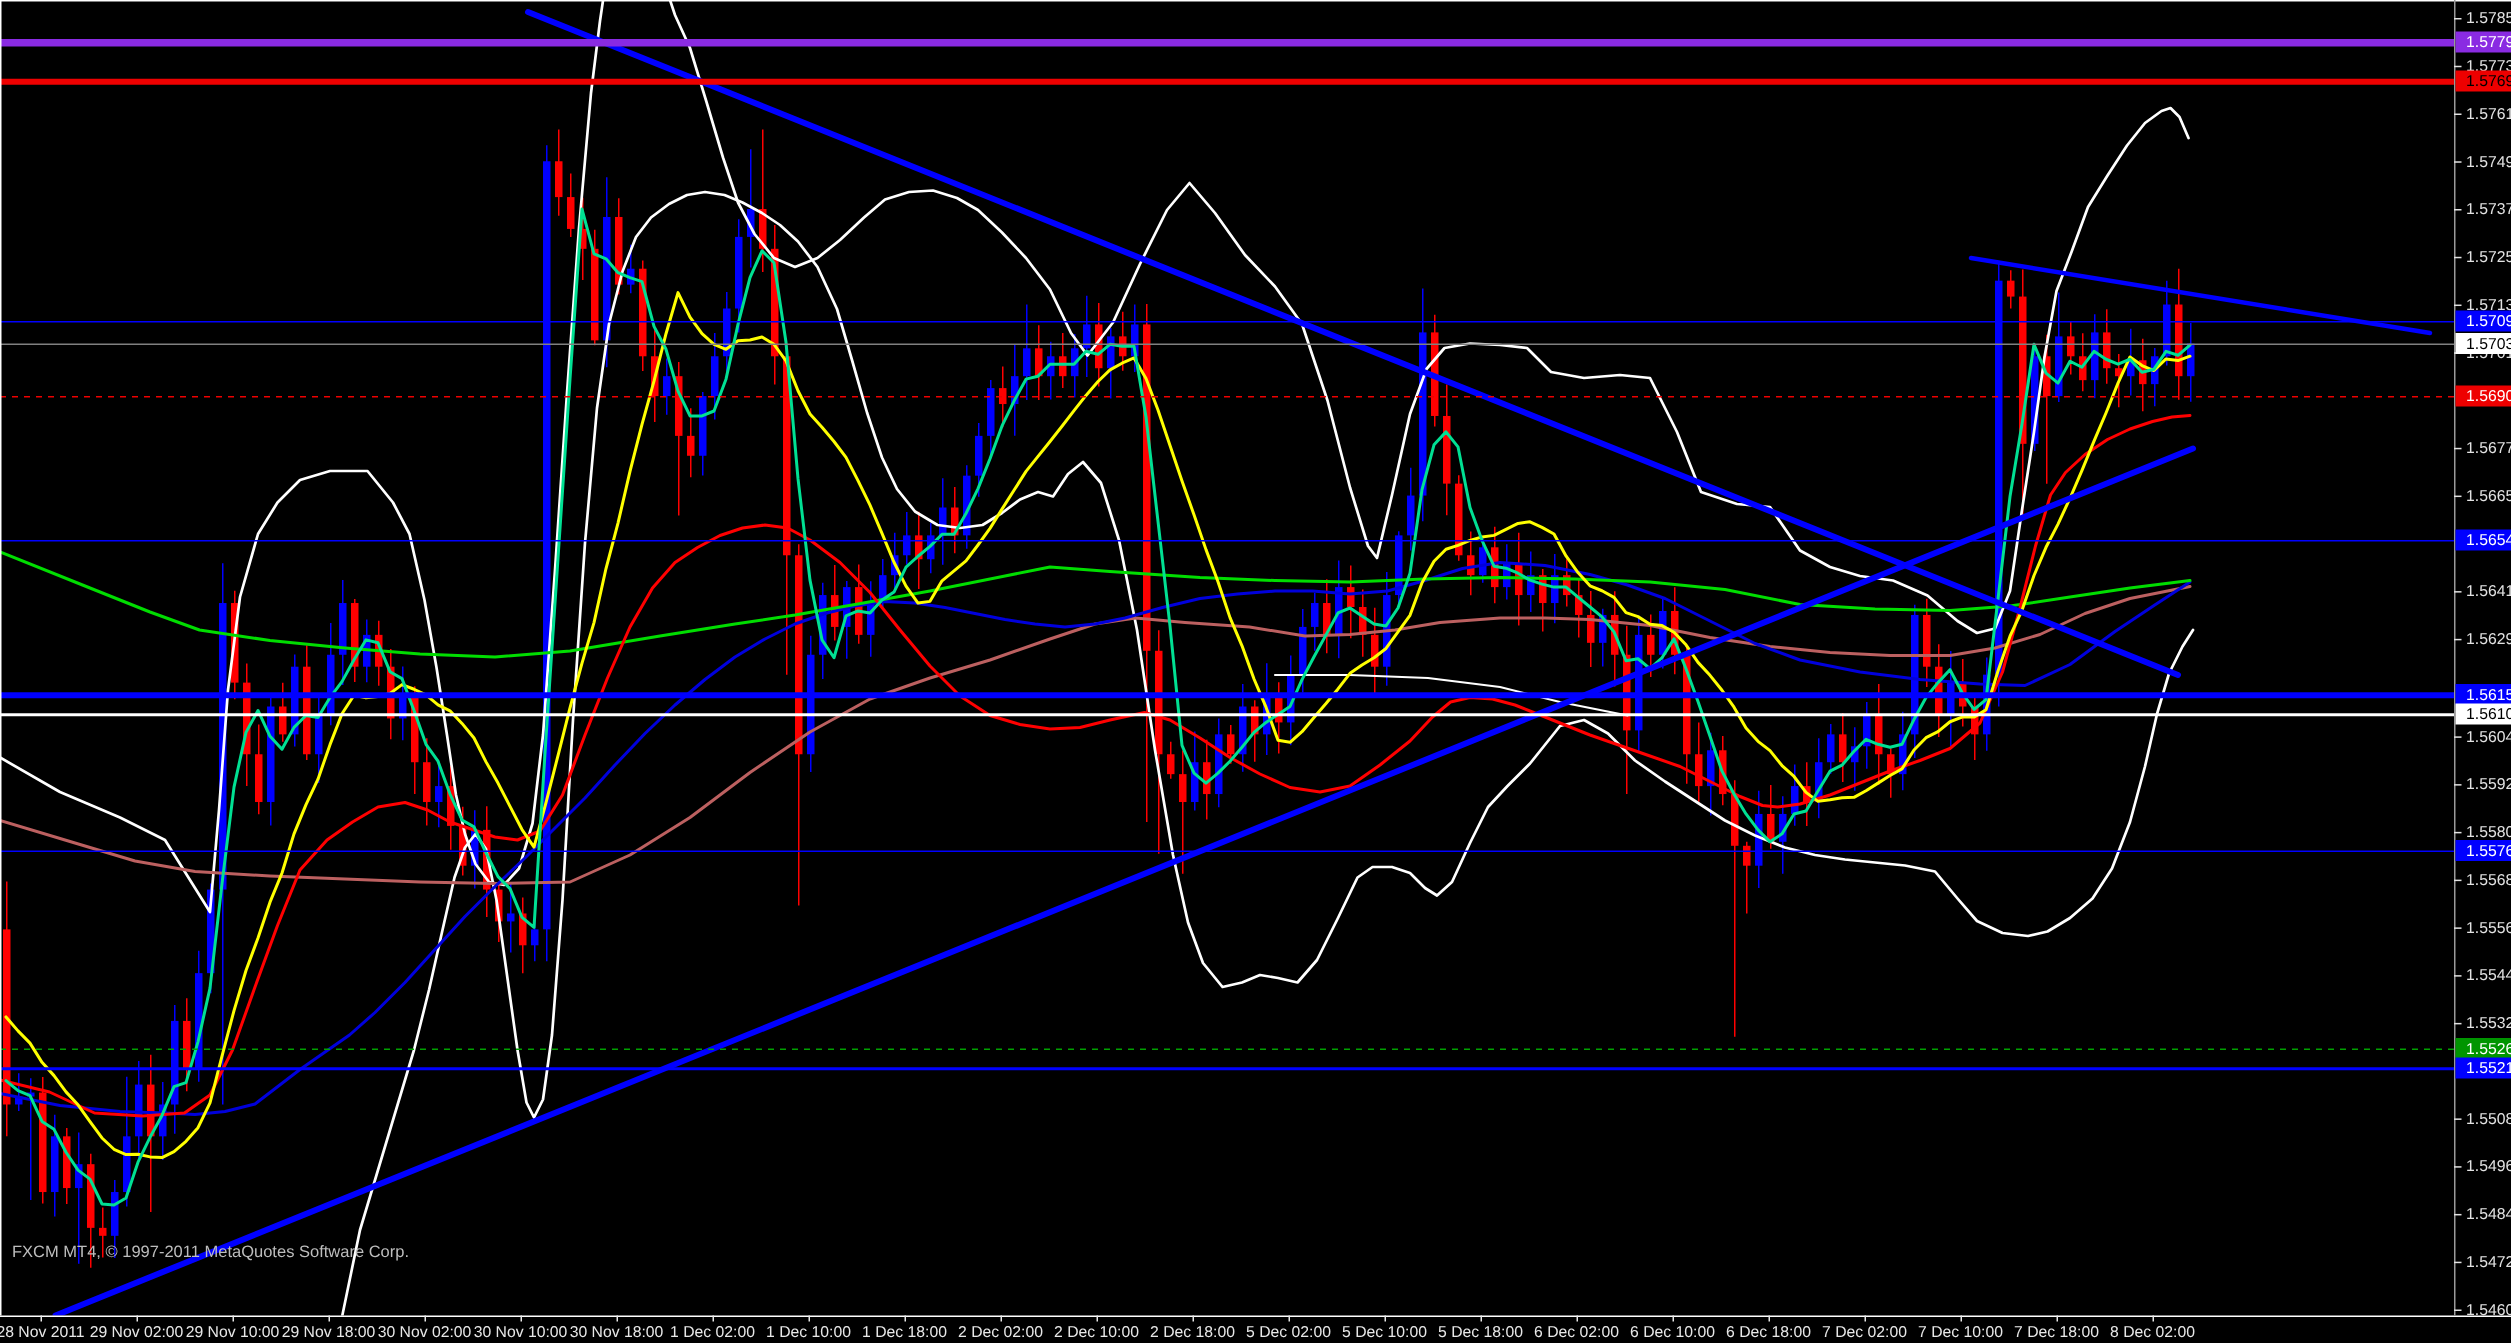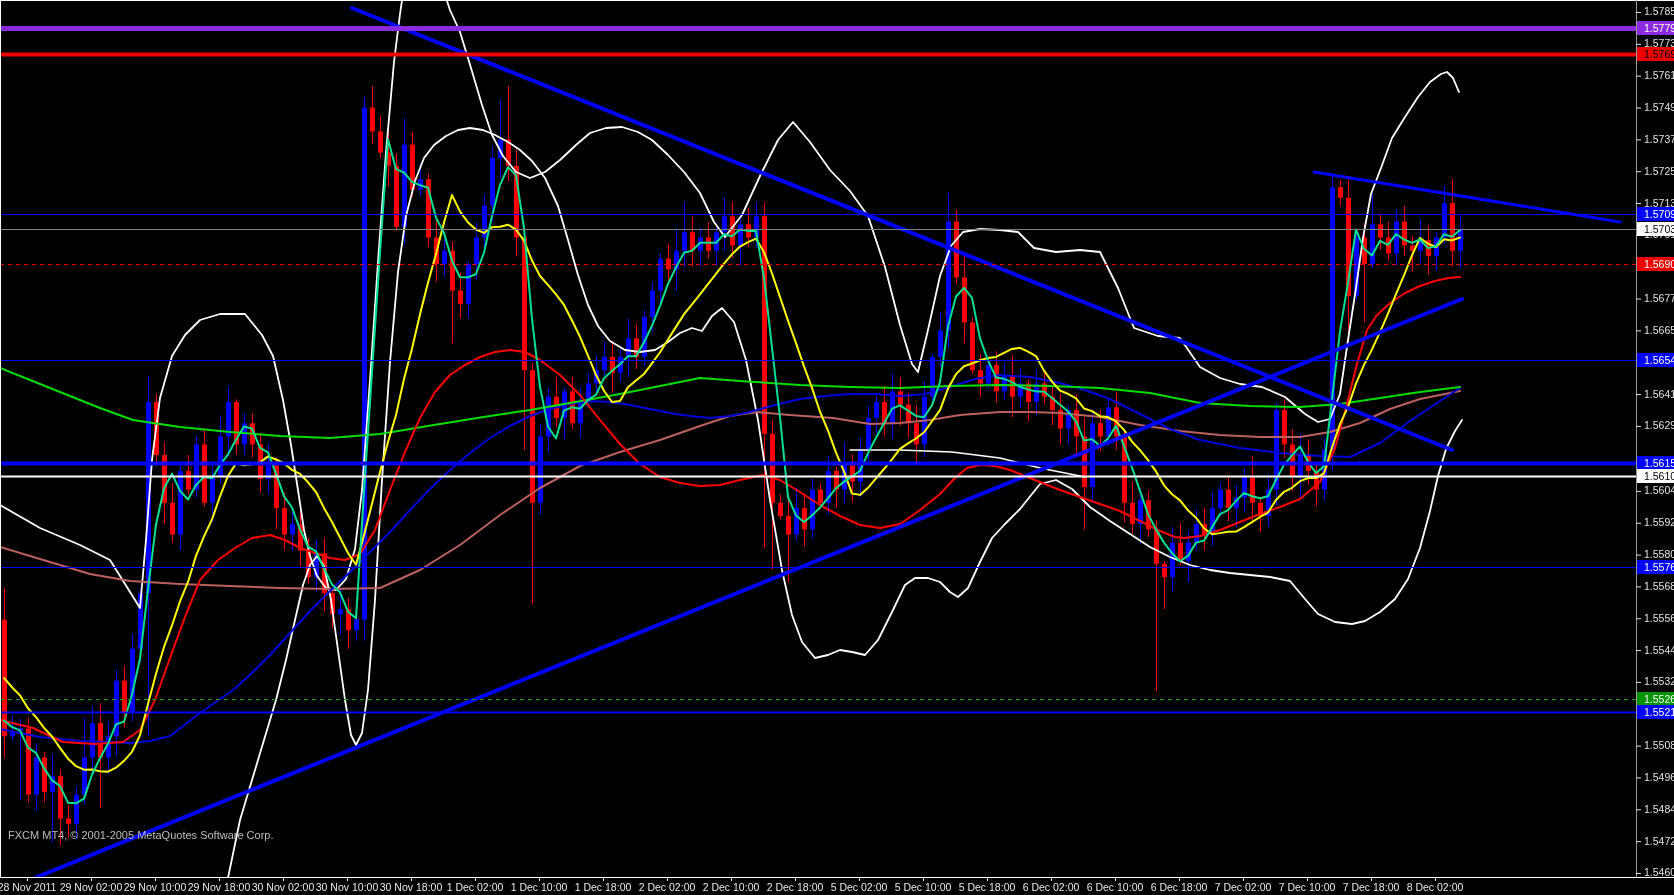--- a/index.html
+++ b/index.html
@@ -551,14 +551,14 @@
         <line x1="1243.5" y1="877" x2="1243.5" y2="881" stroke="#E8E8E8"></line>
         <text x="1243" y="891" fill="#E8E8E8" font-size="10.5px" text-anchor="middle">7 Dec 02:00</text>
         <line x1="1307.5" y1="877" x2="1307.5" y2="881" stroke="#E8E8E8"></line>
         <text x="1307" y="891" fill="#E8E8E8" font-size="10.5px" text-anchor="middle">7 Dec 10:00</text>
         <line x1="1371.5" y1="877" x2="1371.5" y2="881" stroke="#E8E8E8"></line>
         <text x="1371" y="891" fill="#E8E8E8" font-size="10.5px" text-anchor="middle">7 Dec 18:00</text>
         <line x1="1435.5" y1="877" x2="1435.5" y2="881" stroke="#E8E8E8"></line>
         <text x="1435" y="891" fill="#E8E8E8" font-size="10.5px" text-anchor="middle">8 Dec 02:00</text>
       </g>
     </svg>
-  <div class="copyright">FXCM MT4, © 2001-2005 MetaQuotes Software Corp.</div>
+  <div class="copyright">FXCM MT4, © 1997-2011 MetaQuotes Software Corp.</div>
 </div>
 
 </body></html>

